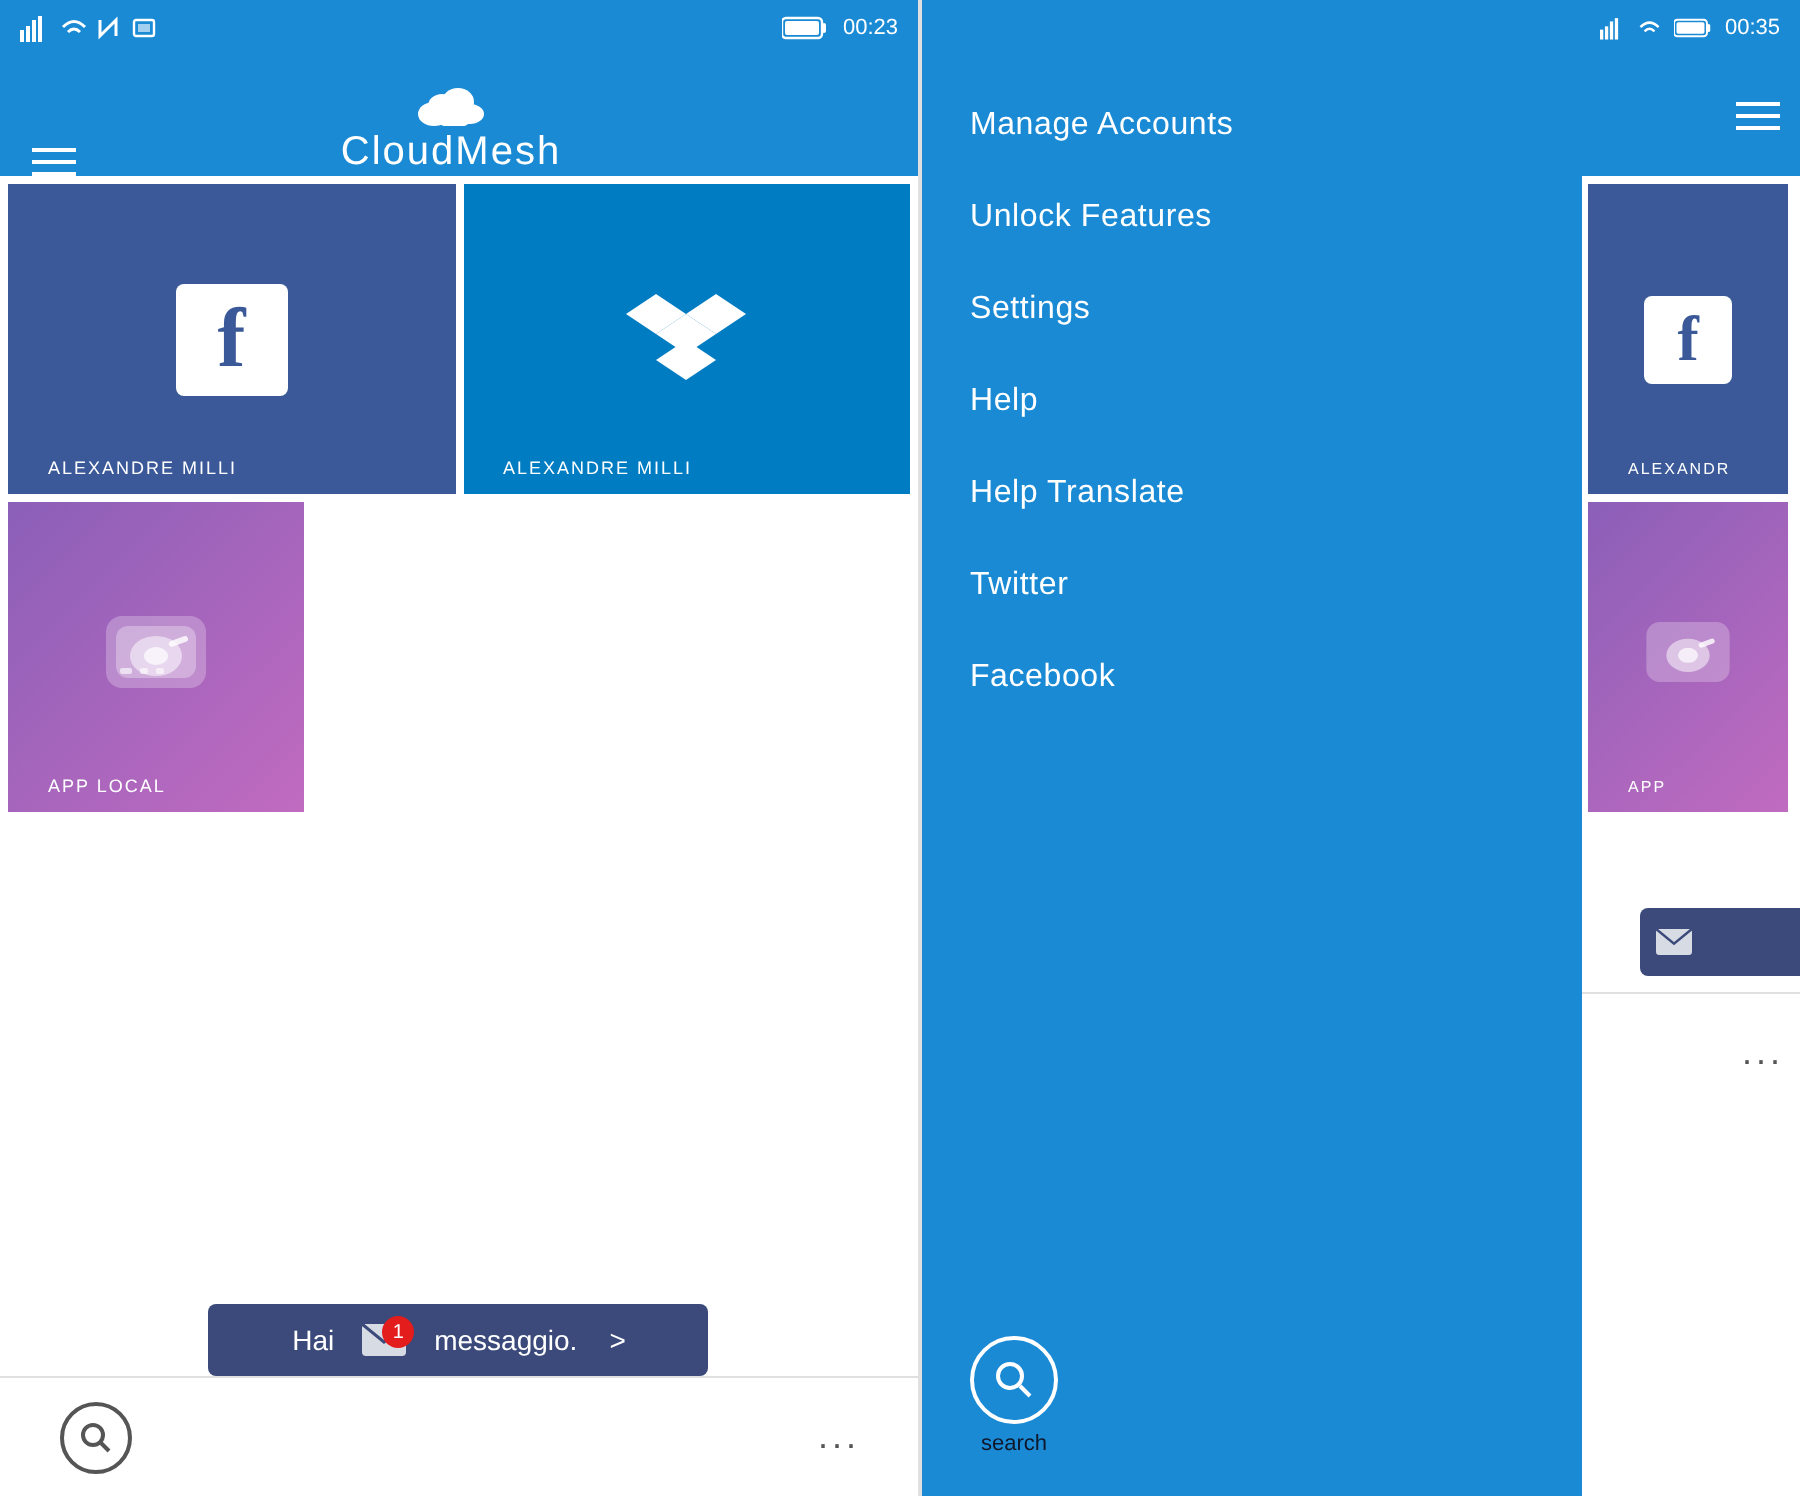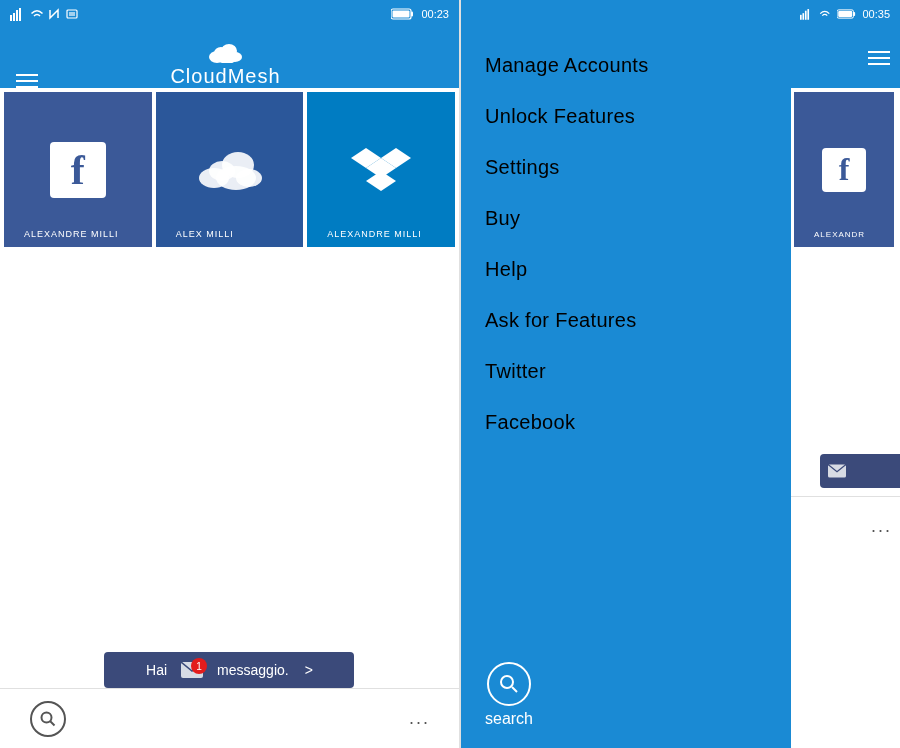--- a/index.html
+++ b/index.html
@@ -189,22 +189,22 @@
       height: 748px;
       background: #1a8ad4;
       z-index: 10;
       display: flex;
       flex-direction: column;
       padding-top: 40px;
     }
 
     .menu-item {
       padding: 14px 24px;
-      color: #000000;
-      font-size: 20px;
+      color: #ffffff;
+      font-size: 16px;
       font-weight: 300;
       cursor: pointer;
       letter-spacing: 0.3px;
     }
 
     .menu-bottom {
       position: absolute;
       bottom: 20px;
       left: 0;
       width: 330px;
@@ -213,21 +213,21 @@
       padding: 0 24px;
       gap: 6px;
     }
     .search-circle-menu {
       width: 44px; height: 44px;
       border: 2px solid white;
       border-radius: 50%;
       display: flex; align-items: center; justify-content: center;
       cursor: pointer;
     }
-    .search-label { color: #ffffff; font-size: 16px; margin-top: 4px; text-align: center; }
+    .search-label { color: #0f172a; font-size: 11px; margin-top: 4px; text-align: center; }
     .search-col { display: flex; flex-direction: column; align-items: center; }
 
     
     .right-phone-content {
       position: absolute;
       right: 0;
       top: 0;
       width: 110px;
       height: 556px;
       overflow: hidden;
@@ -363,49 +363,56 @@
 
   <div class="tiles-grid">
 
     <div class="tiles-row">
 
       <div class="tile tile-facebook">
         <div class="fb-icon">f</div>
         <div class="tile-label">ALEXANDRE MILLI</div>
       </div>
 
-      <div class="tile tile-onedrive">
-        <div class="onedrive-icon">
-          <svg viewBox="0 0 70 50" width="70" height="50">
-            <ellipse cx="20" cy="35" rx="15" ry="10" fill="white" opacity="0.9"></ellipse>
-            <ellipse cx="42" cy="35" rx="20" ry="12" fill="white" opacity="0.9"></ellipse>
-            <ellipse cx="55" cy="35" rx="13" ry="9" fill="white" opacity="0.9"></ellipse>
-            <ellipse cx="28" cy="28" rx="13" ry="10" fill="white" opacity="0.9"></ellipse>
-            <ellipse cx="44" cy="22" rx="16" ry="13" fill="white" opacity="0.9"></ellipse>
-          </svg>
-        </div>
-        <div class="tile-label">ALEX MILLI</div>
-      </div>
 
       <div class="tile tile-dropbox">
         <div class="dropbox-icon">
           <svg viewBox="0 0 60 60" width="60" height="60">
 
             <polygon points="15,10 30,20 15,30 0,20" fill="white" transform="translate(0,0)"></polygon>
             <polygon points="15,10 30,20 15,30 0,20" fill="white" transform="translate(30,0)"></polygon>
             <polygon points="15,30 30,20 45,30 30,40" fill="white" transform="translate(0,0)"></polygon>
             <polygon points="7,33 22,23 37,33 22,43" fill="white" transform="translate(8,10)"></polygon>
           </svg>
         </div>
         <div class="tile-label">ALEXANDRE MILLI</div>
       </div>
     </div>
 
     <div class="tiles-row">
 
+      <div class="tile tile-applocal" style="max-width:148px;">
+        <div class="hdd-icon">
+          <svg viewBox="0 0 60 60" width="60" height="60">
+
+            <rect x="5" y="12" width="50" height="36" rx="8" fill="white" opacity="0.25"></rect>
+            <rect x="10" y="17" width="40" height="26" rx="6" fill="white" opacity="0.3"></rect>
+
+            <ellipse cx="30" cy="32" rx="13" ry="10" fill="white" opacity="0.5"></ellipse>
+            <ellipse cx="30" cy="32" rx="6" ry="4.5" fill="white" opacity="0.7"></ellipse>
+
+            <rect x="36" y="25" width="10" height="3" rx="1.5" fill="white" opacity="0.8" transform="rotate(-20 36 25)"></rect>
+
+            <rect x="12" y="38" width="6" height="3" rx="1" fill="white" opacity="0.6"></rect>
+            <rect x="22" y="38" width="4" height="3" rx="1" fill="white" opacity="0.6"></rect>
+            <rect x="30" y="38" width="4" height="3" rx="1" fill="white" opacity="0.6"></rect>
+          </svg>
+        </div>
+        <div class="tile-label">APP LOCAL</div>
+      </div>
 
       <div class="tile tile-empty" style="flex:2;"></div>
     </div>
   </div>
 
   <div class="notification-bar">
     <span style="margin-right:6px;text-align:center;">Hai</span>
     <div class="msg-icon-wrapper">
       <svg width="22" height="16" viewBox="0 0 22 16">
         <rect x="0" y="0" width="22" height="16" rx="2" fill="white" opacity="0.8"></rect>
@@ -431,23 +438,22 @@
 
 <div class="divider"></div>
 
 <div class="phone-right">
 
   <div class="menu-overlay">
 
     <div class="menu-item">Manage Accounts</div>
     <div class="menu-item">Unlock Features</div>
     <div class="menu-item">Settings</div>
-    <div class="menu-item">Buy</div>
     <div class="menu-item">Help</div>
-    <div class="menu-item">Ask for Features</div>
+    <div class="menu-item">Help Translate</div>
     <div class="menu-item">Twitter</div>
     <div class="menu-item">Facebook</div>
 
     <div class="menu-bottom">
       <div class="search-col">
         <div class="search-circle-menu">
           <svg width="20" height="20" viewBox="0 0 20 20">
             <circle cx="8" cy="8" r="6" stroke="white" stroke-width="2" fill="none"></circle>
             <line x1="13" y1="13" x2="18" y2="18" stroke="white" stroke-width="2"></line>
           </svg>
@@ -487,20 +493,31 @@
       </div>
     </div>
 
     <div class="right-tiles">
 
       <div class="right-tile-fb">
         <div class="fb-icon" style="font-size:32px;width:44px;height:44px;">f</div>
         <div class="tile-label" style="font-size:8px;">ALEXANDR</div>
       </div>
 
+      <div class="right-tile-hdd">
+        <div>
+          <svg viewBox="0 0 60 60" width="50" height="50">
+            <rect x="5" y="12" width="50" height="36" rx="8" fill="white" opacity="0.25"></rect>
+            <ellipse cx="30" cy="32" rx="13" ry="10" fill="white" opacity="0.5"></ellipse>
+            <ellipse cx="30" cy="32" rx="6" ry="4.5" fill="white" opacity="0.7"></ellipse>
+            <rect x="36" y="25" width="10" height="3" rx="1.5" fill="white" opacity="0.8" transform="rotate(-20 36 25)"></rect>
+          </svg>
+        </div>
+        <div class="tile-label" style="font-size:8px;">APP</div>
+      </div>
     </div>
 
     <div class="right-notification">
       <svg width="18" height="14" viewBox="0 0 22 16">
         <rect x="0" y="0" width="22" height="16" rx="2" fill="white" opacity="0.8"></rect>
         <polyline points="0,0 11,9 22,0" stroke="#3b4a7a" stroke-width="1.5" fill="none"></polyline>
       </svg>
     </div>
 
     <div class="right-bottom">

